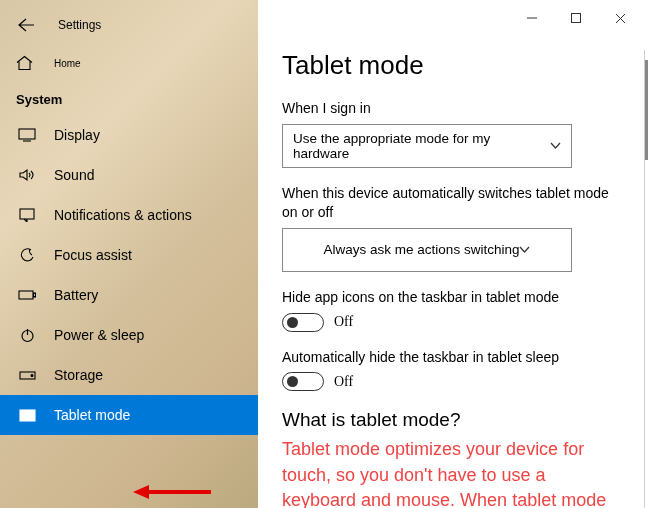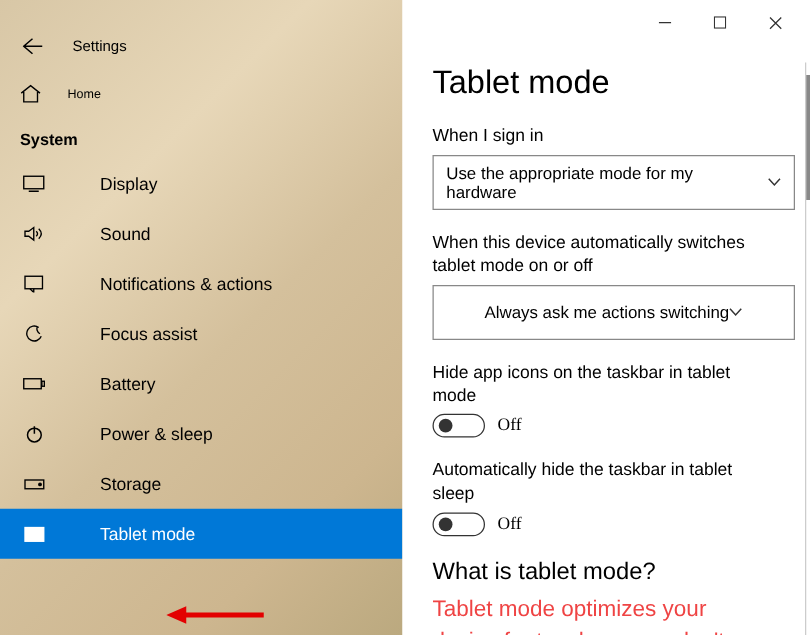--- a/index.html
+++ b/index.html
@@ -8,25 +8,25 @@
     font-size: 13px;
     color: #000;
     width: 648px; height: 508px;
     overflow: hidden;
     background: #fff;
     position: relative;
   }
   .wrapper { display: flex; width: 100%; height: 100%; }
   
   .sidebar {
-    width: 322px;
+    width: 258px;
     height: 100%;
     background: linear-gradient(135deg,#d8c7a6 0%,#e7d7b8 30%,#d4c09c 55%,#cdb68f 80%,#bba97f 100%);
     display: flex; flex-direction: column;
-    padding-top: 20px;
+    padding-top: 8px;
     position: relative;
   }
   .titlebar-row {
     display: flex; align-items: center;
     padding: 4px 0 6px 18px;
     height: 36px;
   }
   .back-icon { width: 22px; display:flex; }
   .app-title { margin-left: 18px; font-size: 12px; }
   .home-row {
@@ -52,21 +52,20 @@
   .section-header {
     padding: 10px 0 8px 16px;
     font-weight: 600; font-size: 13px;
   }
   .nav-list { list-style:none; flex:1; overflow:hidden; }
   .nav-item {
     display:flex; align-items:center;
     height: 40px;
     padding-left: 16px;
     cursor: pointer;
-    gap: 26px;
   }
   .nav-item .icon { width:22px; height:18px; display:flex; align-items:center; justify-content:center; }
   .nav-item span.label { margin-left: 16px; font-size: 14px; }
   .nav-item.selected {
     background: #0078d7;
     color: #fff;
     position: relative;
   }
   .nav-item.selected svg { stroke:#fff; fill:#fff; }
   

